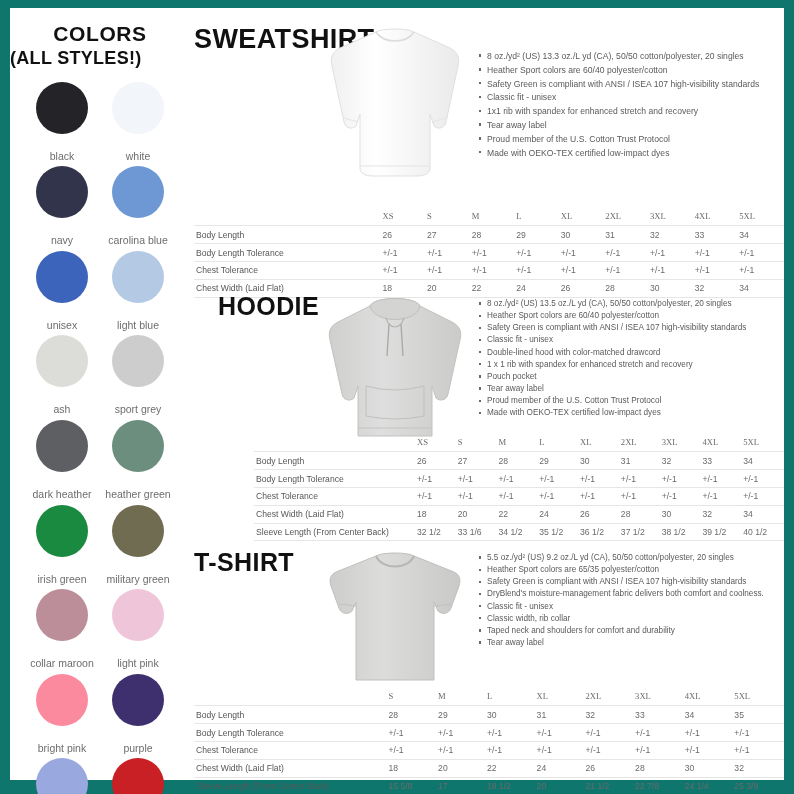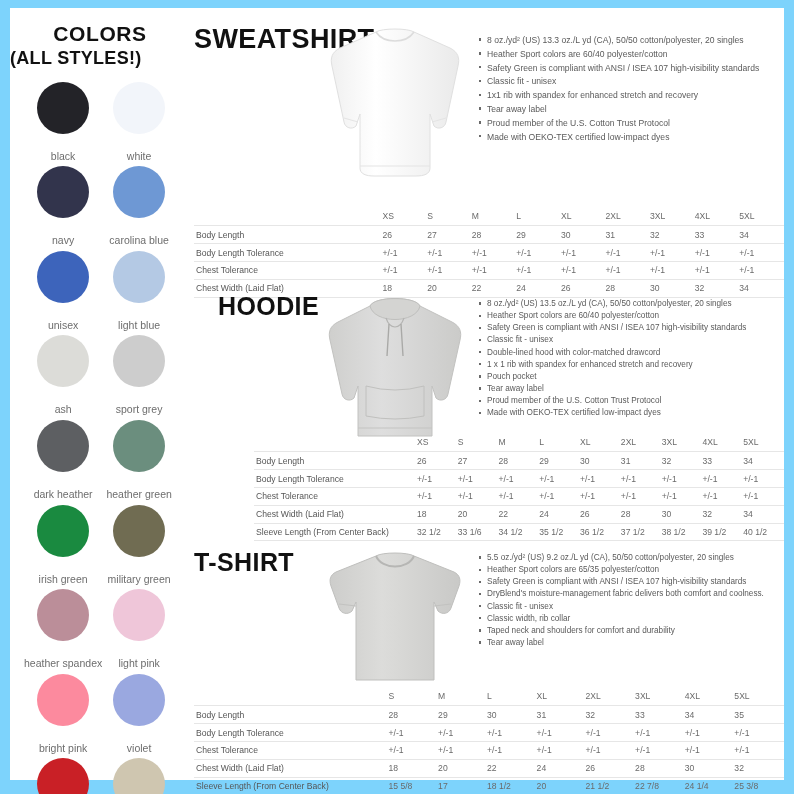--- a/index.html
+++ b/index.html
@@ -6,21 +6,21 @@
   html, body {
     margin: 0; padding: 0;
     width: 794px; height: 794px;
     background: #ececec;
     font-family: "Liberation Sans", sans-serif;
     overflow: hidden;
   }
   #page {
     position: relative;
     width: 794px; height: 794px;
-    background: #7dd3fc;
+    background: #0f766e;
   }
   #card {
     position: absolute;
     left: 10px; top: 8px;
     width: 774px; height: 772px;
     background: #ffffff;
   }
 
   
   #colors-panel {
@@ -121,21 +121,21 @@
     color: #5a5a5a;
     margin-bottom: 0.5px;
   }
   .bullets li:before {
     content: "";
     position: absolute;
     left: 1px; top: 4.4px;
     width: 2.4px; height: 2.4px;
     background: #6a6a6a;
   }
-  #sec-sweatshirt .bullets { top: 22px; }
+  #sec-sweatshirt .bullets { top: 38px; }
   #sec-sweatshirt .bullets li { font-size: 8.6px; line-height: 1.55; }
   #sec-hoodie .bullets { top: 14px; }
   #sec-tshirt .bullets { top: 12px; }
 
   
   .size-table {
     position: absolute;
     border-collapse: collapse;
     font-size: 8.6px;
     color: #5d5d5d;
@@ -147,20 +147,21 @@
   .size-table th, .size-table td {
     border-bottom: 1px solid #e6e6e6;
     padding: 3.4px 0 3.4px 0;
     text-align: left;
     font-weight: normal;
   }
   .size-table thead th {
     color: #4a4a4a;
     font-weight: normal;
     padding-bottom: 4px;
+    font-family: Liberation Serif, serif;
   }
   .size-table .rowlabel {
     width: 200px;
     padding-left: 2px;
     color: #565656;
     white-space: nowrap;
   }
   #tbl-hoodie .rowlabel { width: 175px; }
   .size-table .sizecol {
     width: 48px;
@@ -227,29 +228,33 @@
           <div class="swatch-cell">
             <div class="swatch-dot" style="background: rgb(26, 138, 64);"></div>
             <div class="swatch-label">irish green</div>
           </div>
           <div class="swatch-cell">
             <div class="swatch-dot" style="background: rgb(112, 108, 82);"></div>
             <div class="swatch-label">military green</div>
           </div>
           <div class="swatch-cell">
             <div class="swatch-dot" style="background: rgb(187, 142, 153);"></div>
-            <div class="swatch-label">heather spandex</div>
+            <div class="swatch-label">collar maroon</div>
           </div>
           <div class="swatch-cell">
             <div class="swatch-dot" style="background: rgb(239, 198, 217);"></div>
             <div class="swatch-label">light pink</div>
           </div>
           <div class="swatch-cell">
             <div class="swatch-dot" style="background: rgb(252, 138, 158);"></div>
             <div class="swatch-label">bright pink</div>
+          </div>
+          <div class="swatch-cell">
+            <div class="swatch-dot" style="background: rgb(62, 47, 110);"></div>
+            <div class="swatch-label">purple</div>
           </div>
           <div class="swatch-cell">
             <div class="swatch-dot" style="background: rgb(154, 168, 224);"></div>
             <div class="swatch-label">violet</div>
           </div>
           <div class="swatch-cell">
             <div class="swatch-dot" style="background: rgb(201, 32, 38);"></div>
             <div class="swatch-label">red</div>
           </div>
           <div class="swatch-cell">

